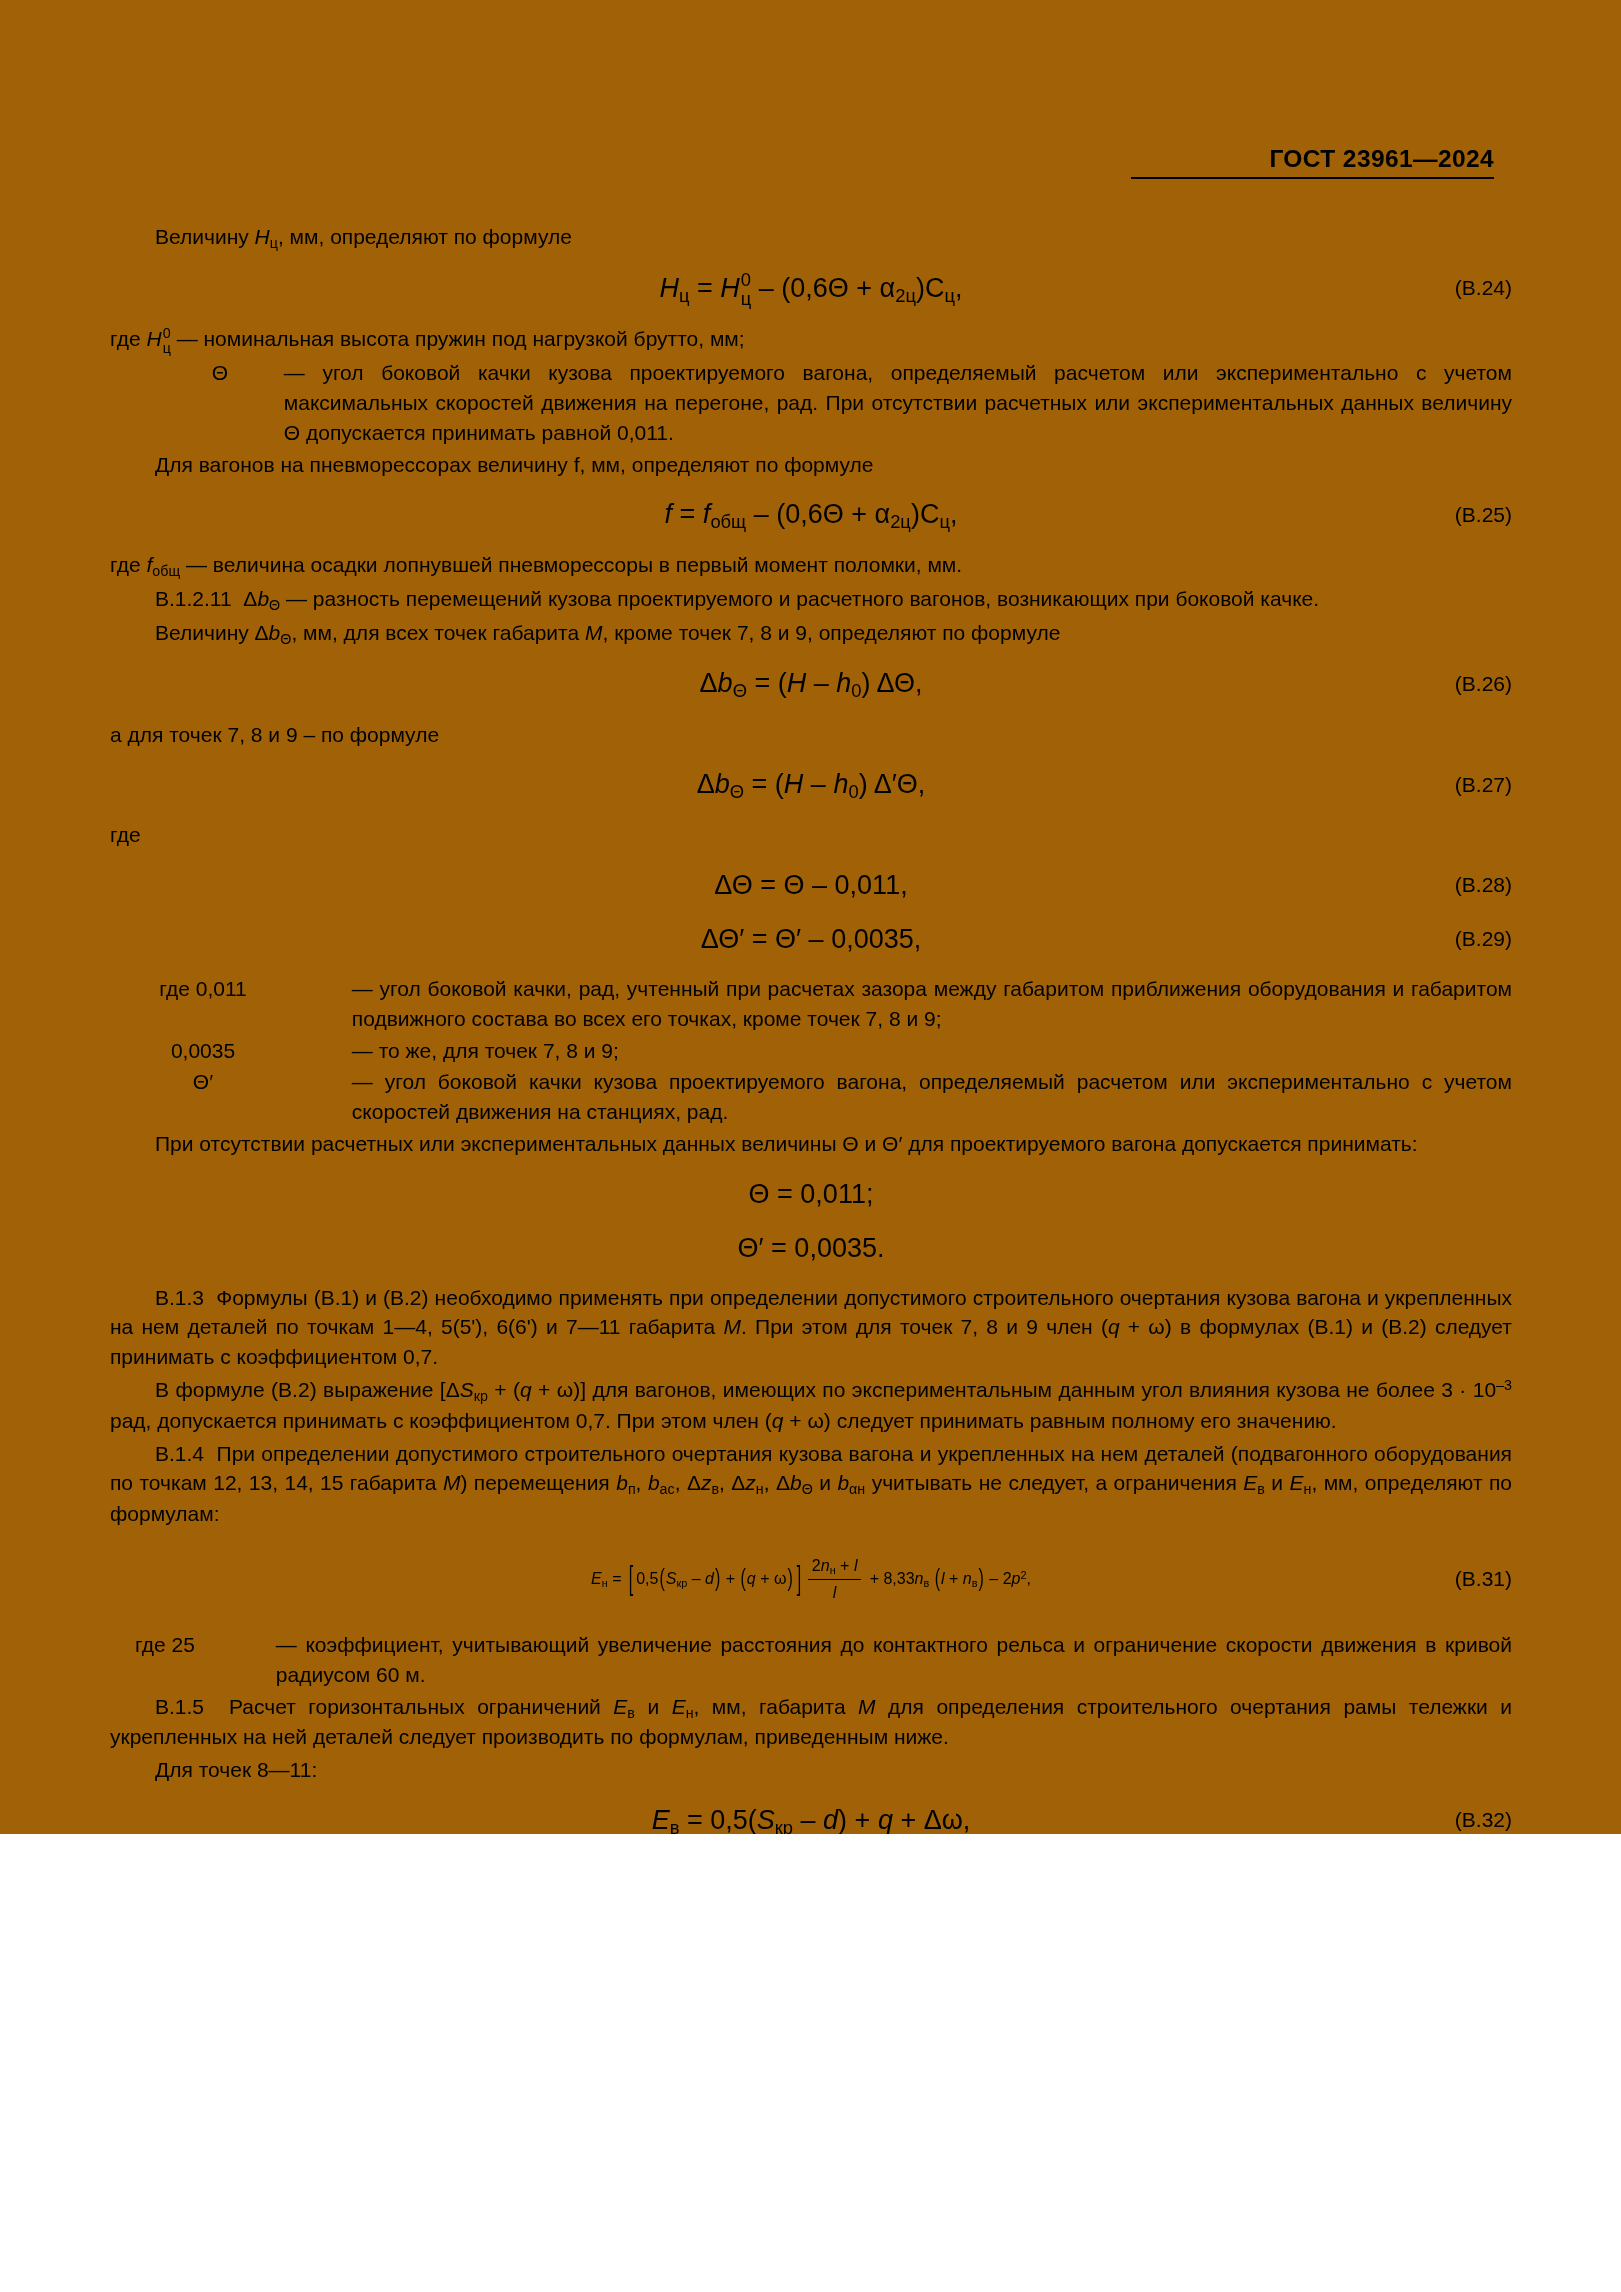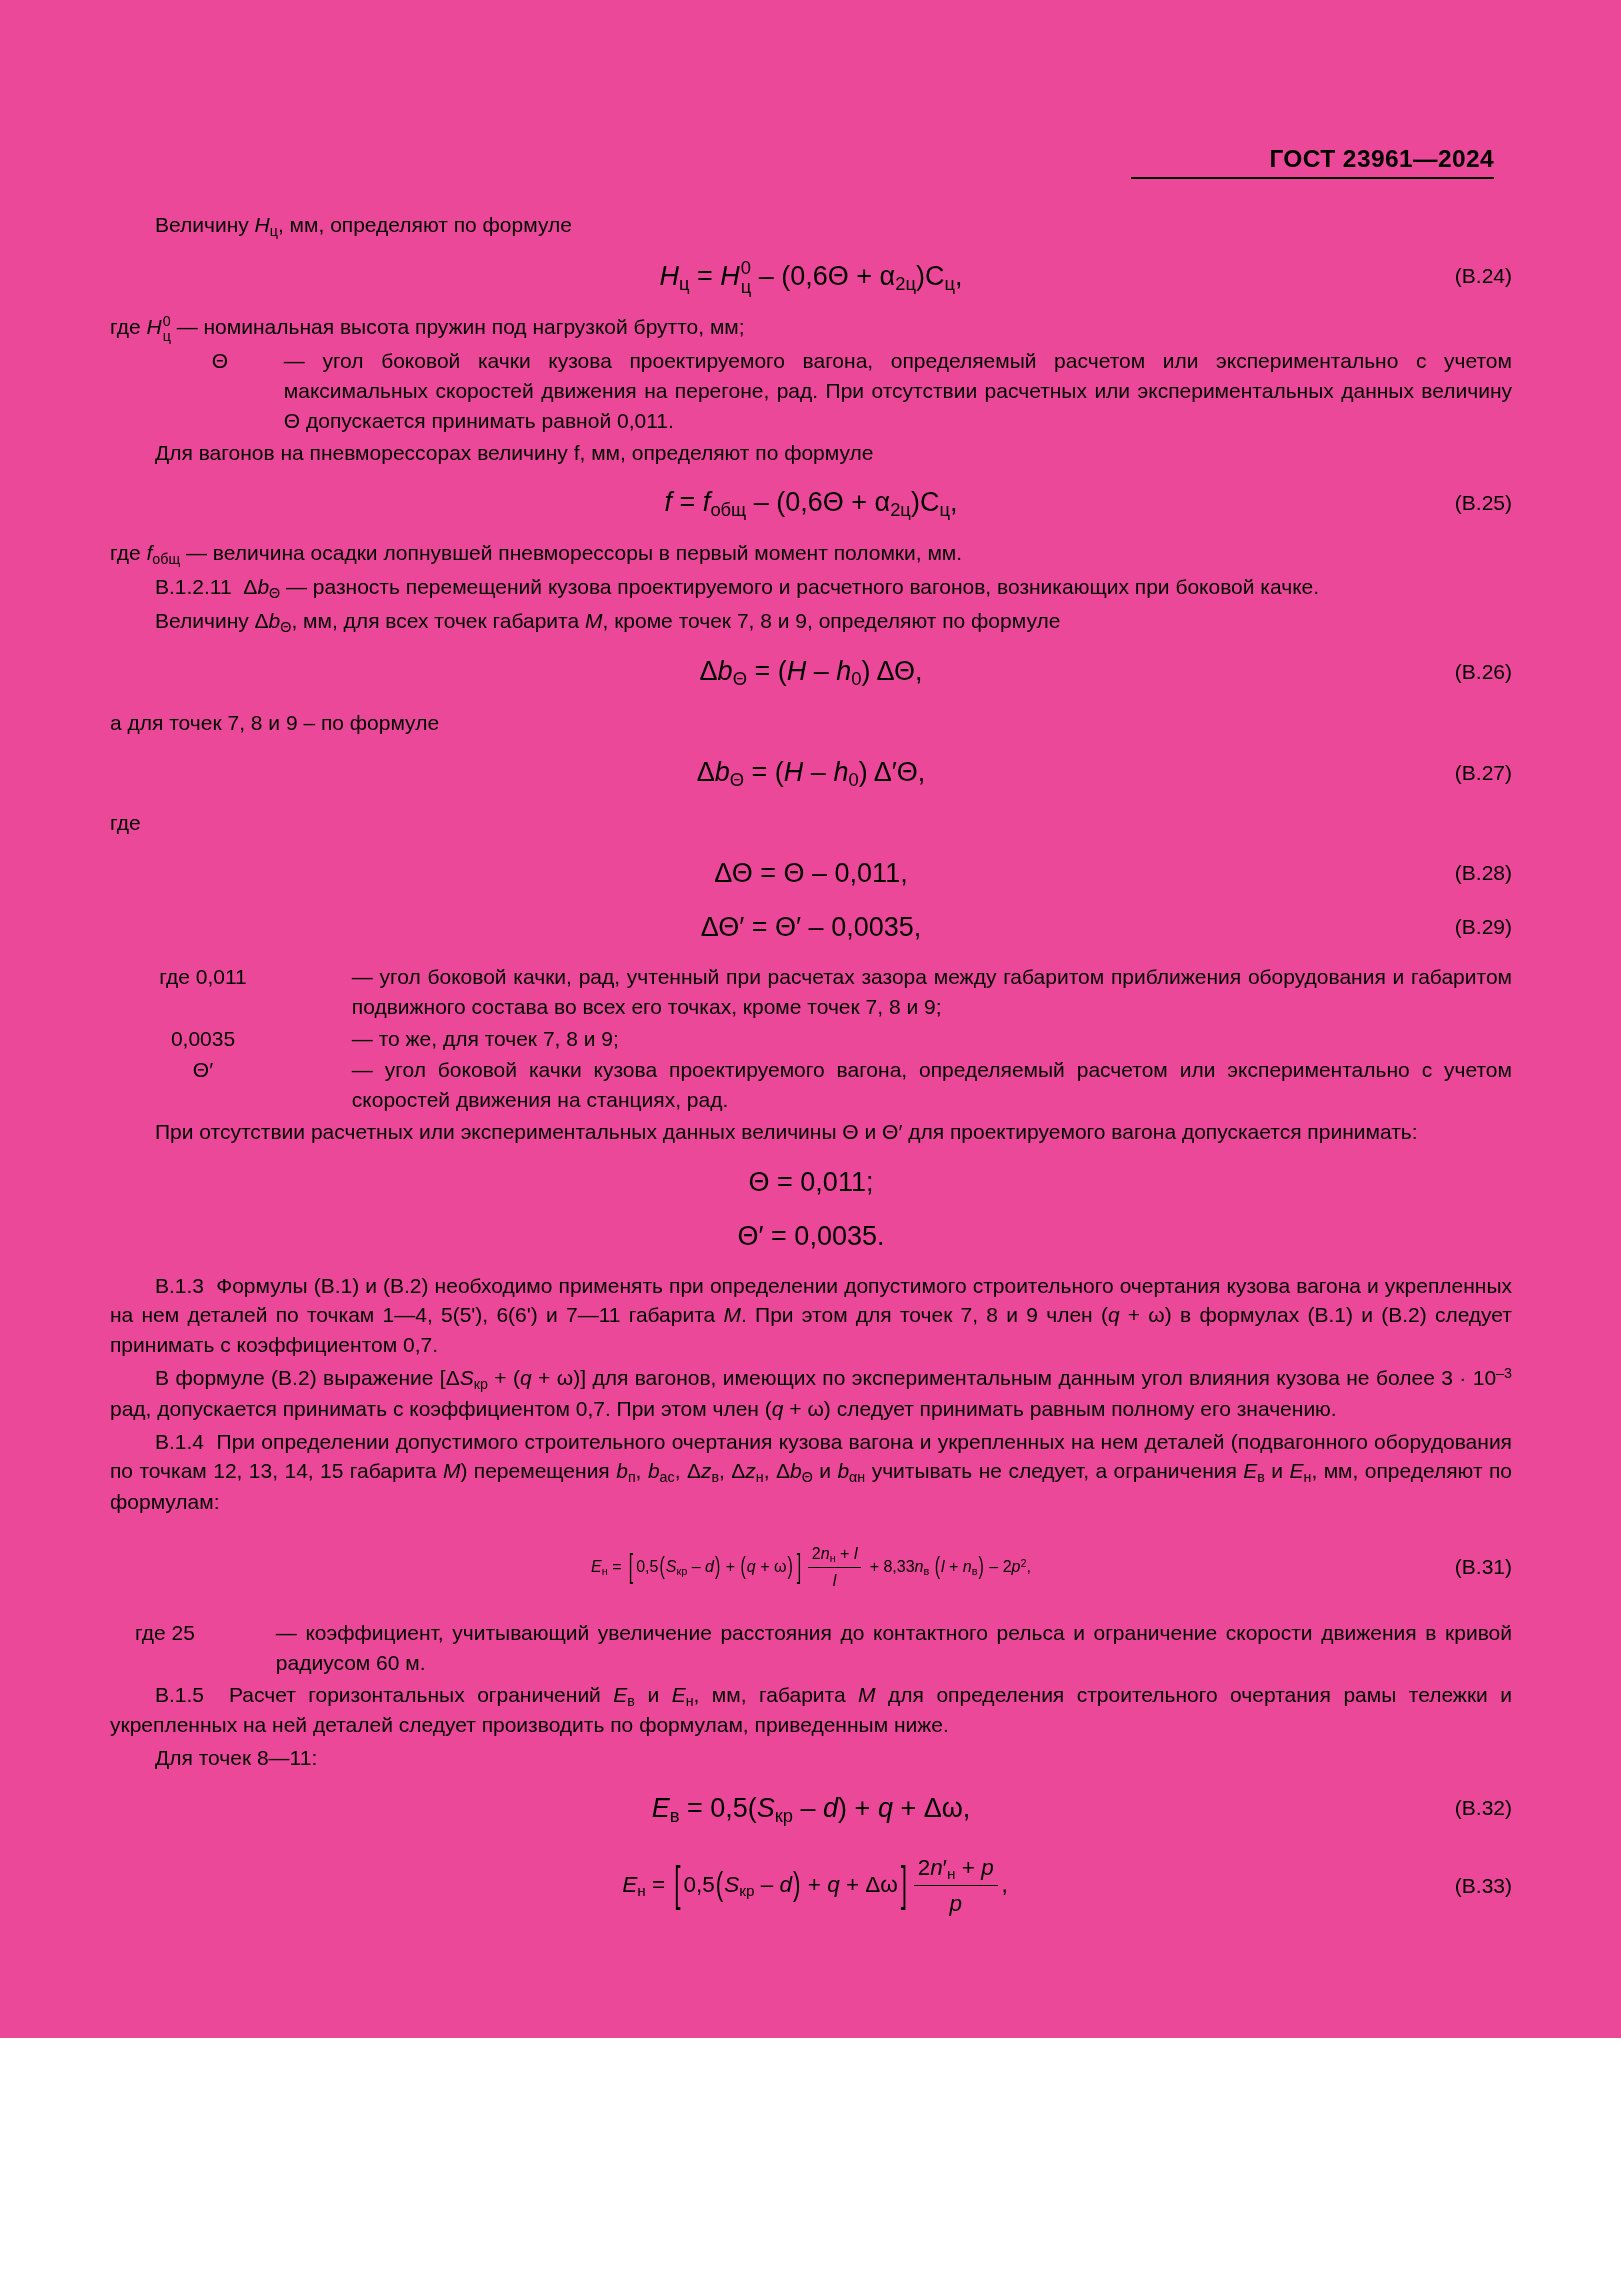--- a/index.html
+++ b/index.html
@@ -7,23 +7,23 @@
     padding: 0;
     background: #ffffff;
   }
   body {
     font-family: "Liberation Sans", sans-serif;
     color: #000000;
   }
   .page {
     position: relative;
     width: 1621px;
-    height: 2038px;
+    height: 1834px;
     margin: 0 auto;
-    background: #ec4899;
+    background: #a16207;
     box-sizing: border-box;
     padding: 0;
     overflow: hidden;
   }
   .header {
     position: absolute;
     top: 145px;
     right: 127px;
     font-size: 24.5px;
     font-weight: 700;
@@ -33,21 +33,21 @@
     position: absolute;
     top: 177px;
     right: 127px;
     width: 363px;
     height: 2px;
     background: #000;
   }
   .content {
     position: absolute;
     left: 110px;
-    top: 210px;
+    top: 222px;
     width: 1402px;
     font-size: 21px;
     line-height: 1.42;
     text-align: justify;
   }
   p {
     margin: 0 0 2.9px 0;
   }
   .indent {
     text-indent: 45px;

